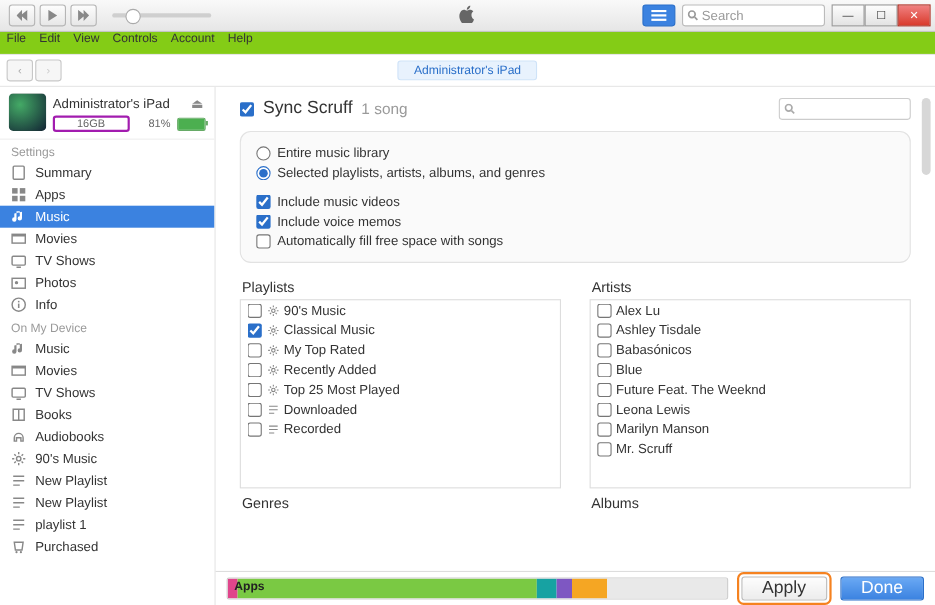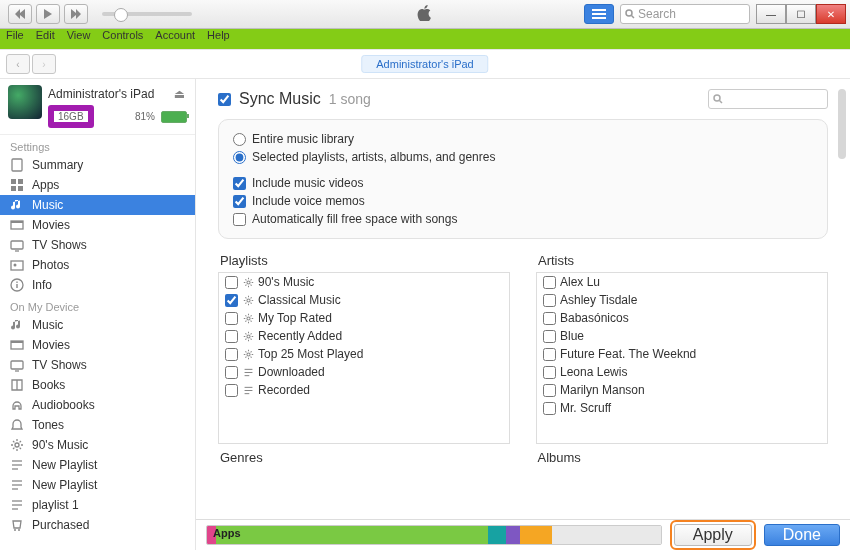--- a/index.html
+++ b/index.html
@@ -26,21 +26,21 @@
 .nav-btn{width:22px;height:18px;border:1px solid #c7c7c7;border-radius:3px;background:#f6f6f6;display:flex;align-items:center;justify-content:center;color:#aaa;font-size:10px}
 .device-pill{position:absolute;left:50%;transform:translateX(-50%);background:#e8f2fd;color:#2a6fc9;font-size:11px;padding:2px 14px;border-radius:3px;border:1px solid #cfe3f8}
 .body{flex:1;display:flex;min-height:0}
 .sidebar{width:195px;background:#fff;border-right:1px solid #e5e5e5;overflow-y:auto;padding-bottom:6px}
 .device-block{padding:6px 8px;border-bottom:1px solid #eee}
 .device-row{display:flex;gap:6px}
 .dev-thumb{width:34px;height:34px;background:#222;border-radius:4px;flex-shrink:0;background-image:radial-gradient(circle at 30% 30%,#4a6,#123);}
 .dev-info{flex:1}
 .dev-name{font-size:12px;color:#333}
 .dev-sub{display:flex;align-items:center;gap:6px;margin-top:2px}
-.cap-badge{border:6px solid #a21caf;border-radius:3px;font-size:10px;padding:0 4px;color:#666}
+.cap-badge{border:2px solid #a21caf;border-radius:3px;font-size:10px;padding:0 20px;color:#666}
 .pct{font-size:10px;color:#666;margin-left:auto}
 .batt{width:24px;height:10px;border:1px solid #6a6;border-radius:2px;position:relative}
 .batt::after{content:"";position:absolute;right:-3px;top:2px;width:2px;height:4px;background:#6a6}
 .batt i{display:block;height:100%;width:100%;background:#4caf50}
 .eject{color:#888;font-size:12px;cursor:pointer;padding:2px}
 .sb-head{font-size:11px;color:#9a9a9a;padding:6px 10px 2px}
 .sb-item{display:flex;align-items:center;gap:8px;padding:3px 10px;font-size:12px;color:#333;cursor:default}
 .sb-item .ico{width:14px;height:14px;display:flex;align-items:center;justify-content:center;color:#888}
 .sb-item .ico svg{width:14px;height:14px;fill:#888}
 .sb-item.sel{background:#3b82e0;color:#fff}
@@ -273,28 +273,20 @@
             <span class="ico">
               <svg class="svg-i" viewBox="0 0 14 14">
                 <path d="M3 8a4 4 0 0 1 8 0v3H9V8H5v3H3z" fill="none" stroke="#888" stroke-width="1.3"></path>
               </svg>
             </span>
             <span>Audiobooks</span>
           </div>
           <div class="sb-item">
             <span class="ico">
               <svg class="svg-i" viewBox="0 0 14 14">
-                <path d="M7 2a4 4 0 0 0-4 4v3l-1 2h10l-1-2V6a4 4 0 0 0-4-4z" fill="none" stroke="#888" stroke-width="1.3"></path>
-              </svg>
-            </span>
-            <span>Tones</span>
-          </div>
-          <div class="sb-item">
-            <span class="ico">
-              <svg class="svg-i" viewBox="0 0 14 14">
                 <circle cx="7" cy="7" r="2" fill="none" stroke="#888" stroke-width="1.3"></circle>
                 <path d="M7 1v2M7 11v2M1 7h2M11 7h2M3 3l1.4 1.4M9.6 9.6L11 11M11 3L9.6 4.4M4.4 9.6L3 11" stroke="#888" stroke-width="1.3"></path>
               </svg>
             </span>
             <span>90's Music</span>
           </div>
           <div class="sb-item">
             <span class="ico">
               <svg class="svg-i" viewBox="0 0 14 14">
                 <line x1="2" y1="3" x2="12" y2="3" stroke="#888" stroke-width="1.3"></line>
@@ -334,21 +326,21 @@
             </span>
             <span>Purchased</span>
           </div>
         </div>
     </div>
 
     <div class="main">
       <div class="main-scroll">
         <div class="sync-head">
           <input type="checkbox" checked="" style="">
-          <h2>Sync Music</h2>
+          <h2>Sync Scruff</h2>
           <span class="count">1 song</span>
           <div class="search-sm">
             <svg viewBox="0 0 10 10">
                 <circle cx="4" cy="4" r="3" fill="none" stroke="#aaa" stroke-width="1.5"></circle>
                 <line x1="6.5" y1="6.5" x2="9" y2="9" stroke="#aaa" stroke-width="1.5"></line>
               </svg>
           </div>
         </div>
 
         <div class="opts-box">

